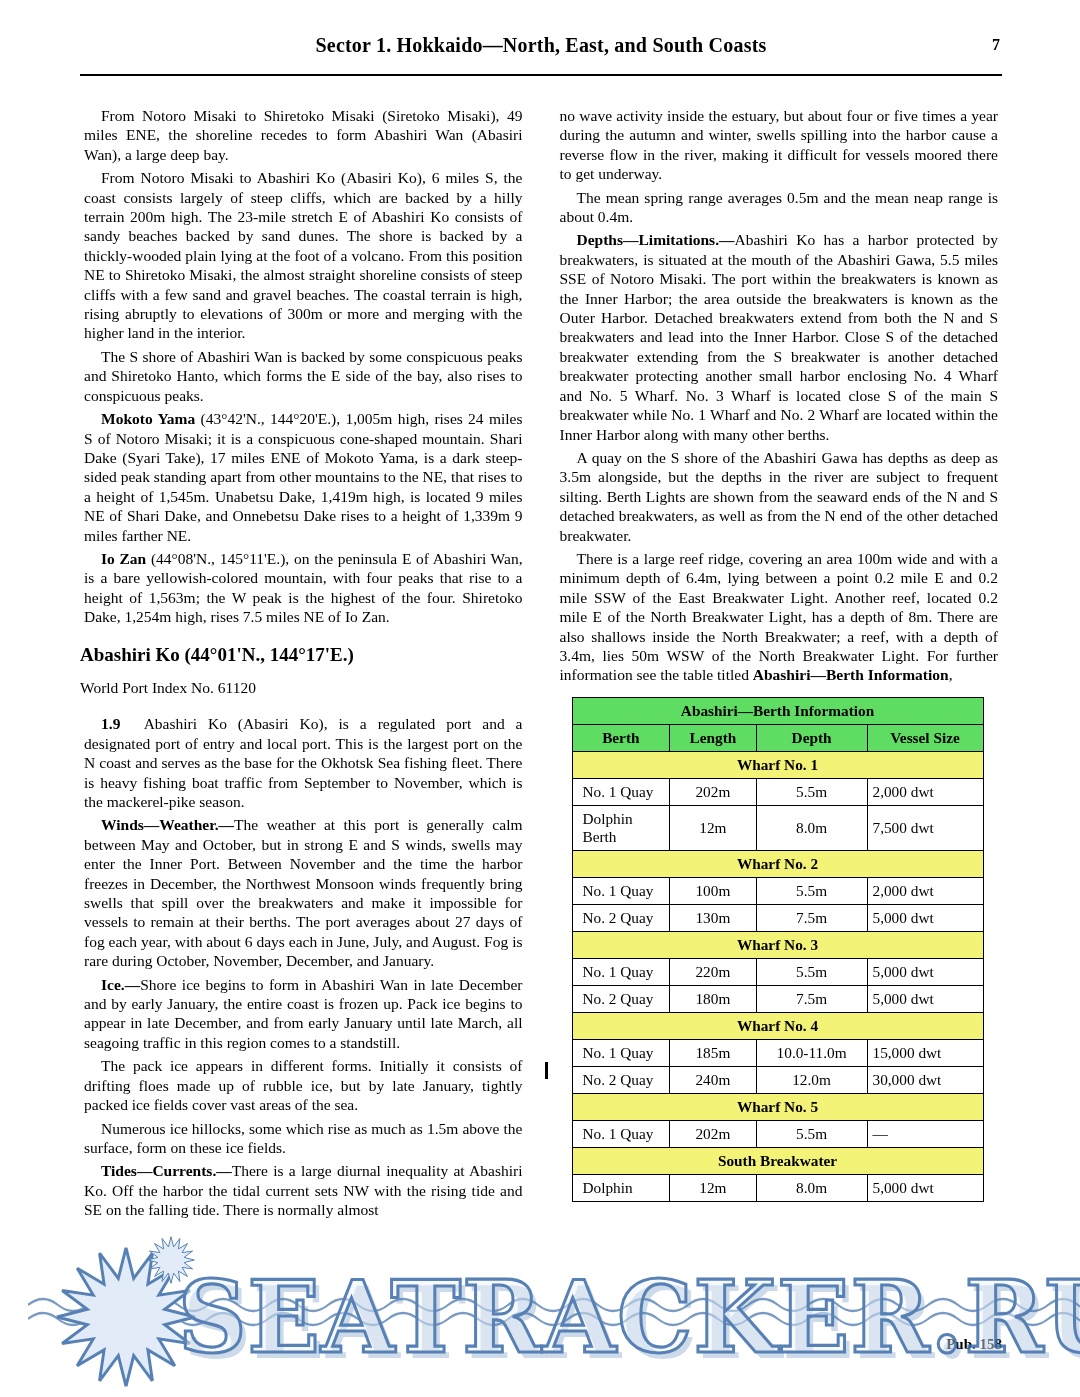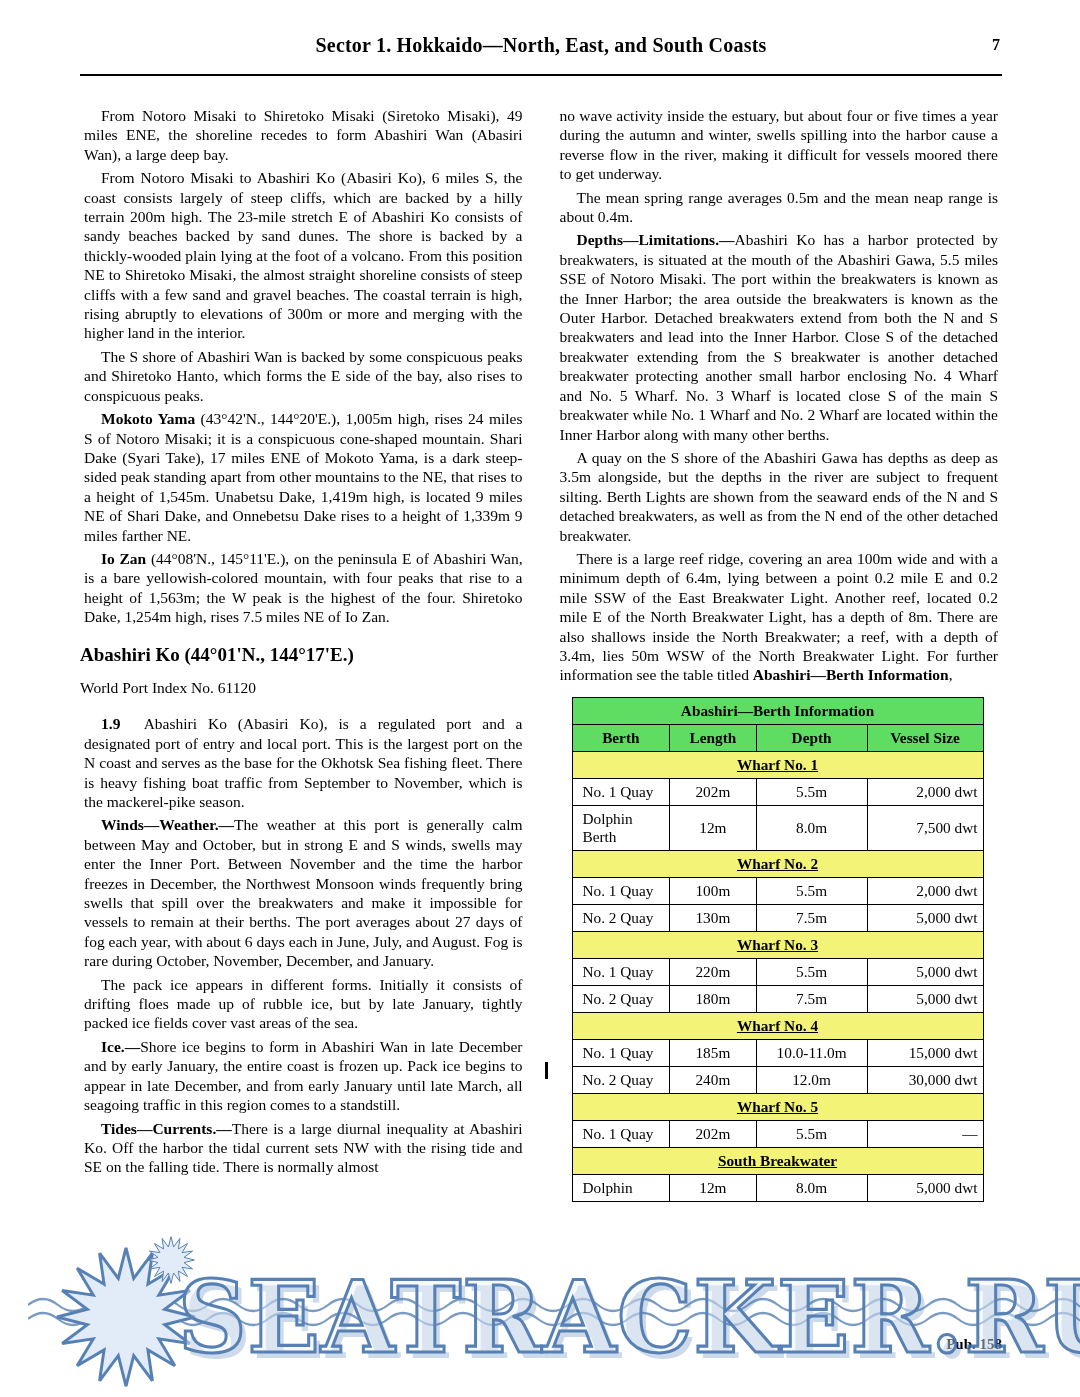--- a/index.html
+++ b/index.html
@@ -35,25 +35,25 @@
   table.berth-table {
     border-collapse:collapse;
     width:412px;
     margin:12px 0 0 16px;
     font-size:15.3px;
     line-height:18px;
   }
   .berth-table td { border:1px solid #000; padding:4px 5px; vertical-align:middle; }
   .tbl-title  { background:var(--table-green); font-weight:bold; text-align:center; }
   .tbl-colhead{ background:var(--table-green); font-weight:bold; text-align:center;margin-top:23px; }
-  .tbl-section{ background:var(--table-yellow); font-weight:bold; text-align:center;text-decoration:underline; }
+  .tbl-section{ background:var(--table-yellow); font-weight:bold; text-align:center; }
   td.c-berth  { width:96px; text-align:left; padding-left:10px; }
   td.c-length { width:85px;  text-align:center; }
   td.c-depth  { width:109px; text-align:center; }
-  td.c-size   { width:114px; text-align:right; }
+  td.c-size   { width:114px; text-align:left; }
 
   .footer-pub {
     position:absolute; right:78px; bottom:44px;
     font-weight:bold; font-size:15px; z-index:1;
   }
 
   .stray-mark {
     position:absolute; left:545px; top:1062px;
     width:3px; height:17px; background:#000;
   }
@@ -98,22 +98,23 @@
       <p class="para"><b class="lead"></b><span>From Notoro Misaki to Abashiri Ko (Abasiri Ko), 6 miles S, the coast consists largely of steep cliffs, which are backed by a hilly terrain 200m high. The 23-mile stretch E of Abashiri Ko consists of sandy beaches backed by sand dunes. The shore is backed by a thickly-wooded plain lying at the foot of a volcano. From this position NE to Shiretoko Misaki, the almost straight shoreline consists of steep cliffs with a few sand and gravel beaches. The coastal terrain is high, rising abruptly to elevations of 300m or more and merging with the higher land in the interior.</span></p>
       <p class="para"><b class="lead"></b><span>The S shore of Abashiri Wan is backed by some conspicuous peaks and Shiretoko Hanto, which forms the E side of the bay, also rises to conspicuous peaks.</span></p>
       <p class="para"><b class="lead">Mokoto Yama</b><span> (43°42'N., 144°20'E.), 1,005m high, rises 24 miles S of Notoro Misaki; it is a conspicuous cone-shaped mountain. Shari Dake (Syari Take), 17 miles ENE of Mokoto Yama, is a dark steep-sided peak standing apart from other mountains to the NE, that rises to a height of 1,545m. Unabetsu Dake, 1,419m high, is located 9 miles NE of Shari Dake, and Onnebetsu Dake rises to a height of 1,339m 9 miles farther NE.</span></p>
       <p class="para"><b class="lead">Io Zan</b><span> (44°08'N., 145°11'E.), on the peninsula E of Abashiri Wan, is a bare yellowish-colored mountain, with four peaks that rise to a height of 1,563m; the W peak is the highest of the four. Shiretoko Dake, 1,254m high, rises 7.5 miles NE of Io Zan.</span></p>
 
       <h2 class="section-heading">Abashiri Ko (44°01'N., 144°17'E.)</h2>
       <p class="wpi">World Port Index No. 61120</p>
 
       <p class="para"><b class="lead">1.9</b><span>   Abashiri Ko (Abasiri Ko), is a regulated port and a designated port of entry and local port. This is the largest port on the N coast and serves as the base for the Okhotsk Sea fishing fleet. There is heavy fishing boat traffic from September to November, which is the mackerel-pike season.</span></p>
       <p class="para"><b class="lead">Winds—Weather.—</b><span>The weather at this port is generally calm between May and October, but in strong E and S winds, swells may enter the Inner Port. Between November and the time the harbor freezes in December, the Northwest Monsoon winds frequently bring swells that spill over the breakwaters and make it impossible for vessels to remain at their berths. The port averages about 27 days of fog each year, with about 6 days each in June, July, and August. Fog is rare during October, November, December, and January.</span></p>
+      <p class="para"><b class="lead">Ice.—</b><span>Shore ice begins to form in Abashiri Wan in late December and by early January, the entire coast is frozen up. Pack ice begins to appear in late December, and from early January until late March, all seagoing traffic in this region comes to a standstill.</span></p>
       <p class="para"><b class="lead"></b><span>The pack ice appears in different forms. Initially it consists of drifting floes made up of rubble ice, but by late January, tightly packed ice fields cover vast areas of the sea.</span></p>
-      <p class="para"><b class="lead">Ice.—</b><span>Shore ice begins to form in Abashiri Wan in late December and by early January, the entire coast is frozen up. Pack ice begins to appear in late December, and from early January until late March, all seagoing traffic in this region comes to a standstill.</span></p>
+      <p class="para"><b class="lead"></b><span>Numerous ice hillocks, some which rise as much as 1.5m above the surface, form on these ice fields.</span></p>
       <p class="para"><b class="lead">Tides—Currents.—</b><span>There is a large diurnal inequality at Abashiri Ko. Off the harbor the tidal current sets NW with the rising tide and SE on the falling tide. There is normally almost</span></p>
     </div>
 
     <div class="col">
       <p class="para noindent"><span>no wave activity inside the estuary, but about four or five times a year during the autumn and winter, swells spilling into the harbor cause a reverse flow in the river, making it difficult for vessels moored there to get underway.</span></p>
       <p class="para"><span>The mean spring range averages 0.5m and the mean neap range is about 0.4m.</span></p>
       <p class="para"><b class="lead">Depths—Limitations.—</b><span>Abashiri Ko has a harbor protected by breakwaters, is situated at the mouth of the Abashiri Gawa, 5.5 miles SSE of Notoro Misaki. The port within the breakwaters is known as the Inner Harbor; the area outside the breakwaters is known as the Outer Harbor. Detached breakwaters extend from both the N and S breakwaters and lead into the Inner Harbor. Close S of the detached breakwater extending from the S breakwater is another detached breakwater protecting another small harbor enclosing No. 4 Wharf and No. 5 Wharf. No. 3 Wharf is located close S of the main S breakwater while No. 1 Wharf and No. 2 Wharf are located within the Inner Harbor along with many other berths.</span></p>
       <p class="para"><span>A quay on the S shore of the Abashiri Gawa has depths as deep as 3.5m alongside, but the depths in the river are subject to frequent silting. Berth Lights are shown from the seaward ends of the N and S detached breakwaters, as well as from the N end of the other detached breakwater.</span></p>
       <p class="para"><span>There is a large reef ridge, covering an area 100m wide and with a minimum depth of 6.4m, lying between a point 0.2 mile E and 0.2 mile SSW of the East Breakwater Light. Another reef, located 0.2 mile E of the North Breakwater Light, has a depth of 8m. There are also shallows inside the North Breakwater; a reef, with a depth of 3.4m, lies 50m WSW of the North Breakwater Light. For further information see the table titled </span><b class="lead">Abashiri—Berth Information</b><span>,</span></p>
 

